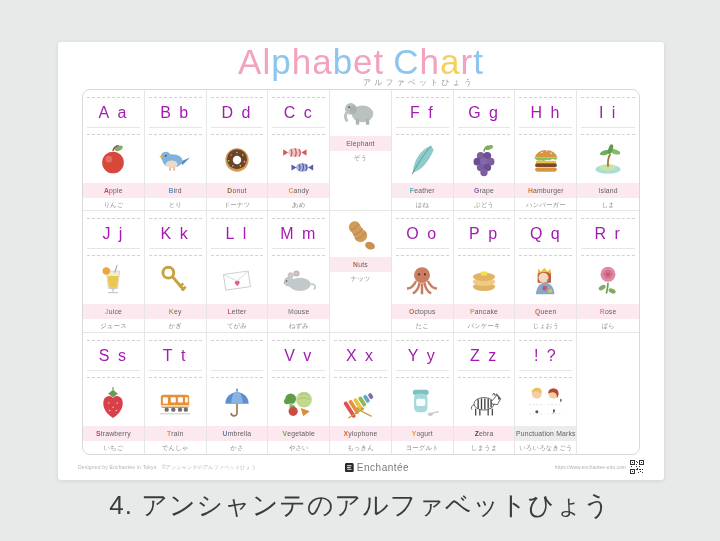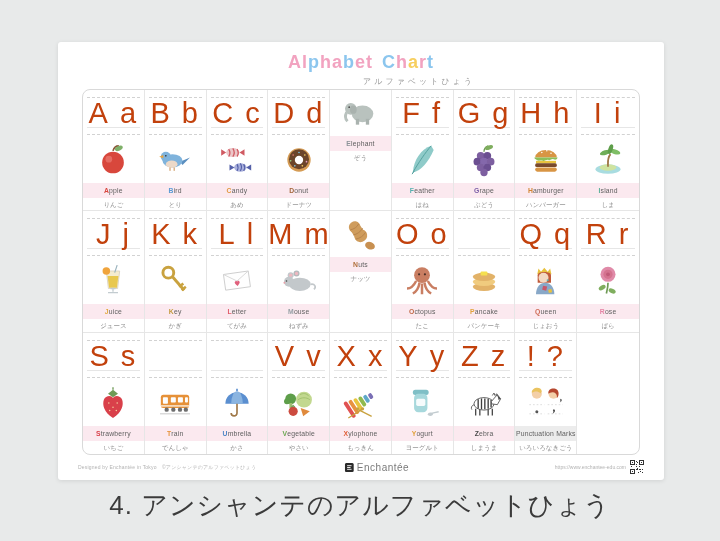--- a/index.html
+++ b/index.html
@@ -8,21 +8,21 @@
     background:#e8eaea;
     font-family:"Liberation Sans","DejaVu Sans",sans-serif;
   }
   .card{
     position:absolute;left:58px;top:42px;width:606px;height:438px;
     background:#ffffff;border-radius:3px;
     box-shadow:0 1px 4px rgba(0,0,0,.10);
   }
   
   .title-wrap{position:absolute;top:5px;left:0;width:100%;text-align:center;}
-  .title{display:inline-block;font-size:18px;letter-spacing:1px;font-weight:700;line-height:30px;}
+  .title{display:inline-block;font-size:35px;letter-spacing:1px;font-weight:400;line-height:30px;}
   .title span{display:inline-block;}
   .title .sp{width:9px;}
   .subtitle{
     display:block;font-size:8px;letter-spacing:3px;color:#9a9a9a;
     transform:translateX(58px);margin-top:-1px;
   }
   
   .grid{
     position:absolute;left:24px;top:47px;width:558px;height:366px;
     display:grid;grid-template-columns:repeat(9,1fr);grid-template-rows:repeat(3,1fr);
@@ -36,21 +36,21 @@
   }
   .cell:nth-child(9n){border-right:none;}
   .cell:nth-child(n+19){border-bottom:none;}
   .letters{position:relative;height:47px;flex:none;}
   .gl{position:absolute;left:4px;right:4px;height:0;}
   .gl-top{top:7px;border-top:1px dashed #d2d2d2;}
   .gl-base{top:37px;border-top:1px solid #e6e6e6;}
   .gl-desc{top:44px;border-top:1px dashed #d2d2d2;}
   .lt{
     position:absolute;left:0;right:0;top:0;height:42px;line-height:46px;
-    text-align:center;font-size:29px;color:#c2410c;letter-spacing:2px;
+    text-align:center;font-size:16px;color:#a21caf;letter-spacing:2px;
   }
   .icon-area{height:46px;flex:none;display:flex;align-items:center;justify-content:center;}
   .band{
     height:15px;flex:none;text-align:center;font-size:6.8px;line-height:15px;
     color:#5f5f5f;white-space:nowrap;letter-spacing:.2px;
   }
   .band .fl{font-weight:bold;}
   .kana{
     height:14px;flex:none;text-align:center;font-size:6.5px;line-height:13px;color:#8c8c8c;
     white-space:nowrap;
@@ -121,62 +121,62 @@
           </svg>
         </div>
         <div class="band" style="background: rgb(251, 233, 239);"><span class="fl" style="color: rgb(91, 155, 213);">B</span><span>ird</span></div>
         <div class="kana">とり</div>
       </div>
       <div class="cell">
         <div class="letters">
           <div class="gl gl-top"></div>
           <div class="gl gl-base"></div>
           <div class="gl gl-desc"></div>
-          <div class="lt">C&nbsp;c</div>
-        </div>
-        <div class="icon-area">
-          <svg width="40" height="40" viewBox="0 0 48 48">
-            <ellipse cx="19" cy="15" rx="8" ry="5.5" fill="#ecc7c9"></ellipse>
-            <path d="M14 11c2 3 2 6 0 9M19 10c2 3 2 7 0 10M24 11c2 3 2 6 0 9" stroke="#d05a62" stroke-width="1.5" fill="none"></path>
-            <path d="M11 15l-6-4v8z" fill="#d05a62"></path>
-            <path d="M27 15l6-4v8z" fill="#d05a62"></path>
-            <ellipse cx="28" cy="33" rx="7.5" ry="5" fill="#a9b0dc"></ellipse>
-            <path d="M24 29c1.6 2.6 1.6 5.4 0 8M28 28c1.6 2.6 1.6 6.4 0 9M32 29c1.6 2.6 1.6 5.4 0 8" stroke="#5560a8" stroke-width="1.4" fill="none"></path>
-            <path d="M21 33l-6-3.5v7z" fill="#5560a8"></path>
-            <path d="M35 33l6-3.5v7z" fill="#5560a8"></path>
-          </svg>
-        </div>
-        <div class="band" style="background: rgb(251, 233, 239);"><span class="fl" style="color: rgb(226, 151, 63);">C</span><span>andy</span></div>
-        <div class="kana">あめ</div>
-      </div>
-      <div class="cell">
-        <div class="letters">
-          <div class="gl gl-top"></div>
-          <div class="gl gl-base"></div>
-          <div class="gl gl-desc"></div>
           <div class="lt">D&nbsp;d</div>
         </div>
         <div class="icon-area">
           <svg width="40" height="40" viewBox="0 0 48 48">
             <circle cx="24" cy="24" r="14" fill="#d59c55"></circle>
             <circle cx="24" cy="23" r="12" fill="#6b452a"></circle>
             <circle cx="24" cy="24" r="5" fill="#fff"></circle>
             <circle cx="17" cy="18" r="1" fill="#e87a7a"></circle>
             <circle cx="24" cy="15" r="1" fill="#7ac8e8"></circle>
             <circle cx="31" cy="18" r="1" fill="#f5d05e"></circle>
             <circle cx="14" cy="25" r="1" fill="#9fd48a"></circle>
             <circle cx="33" cy="26" r="1" fill="#e8a0c8"></circle>
             <circle cx="28" cy="31" r="1" fill="#f5d05e"></circle>
             <circle cx="19" cy="31" r="1" fill="#7ac8e8"></circle>
           </svg>
         </div>
         <div class="band" style="background: rgb(251, 233, 239);"><span class="fl" style="color: rgb(164, 101, 58);">D</span><span>onut</span></div>
         <div class="kana">ドーナツ</div>
       </div>
       <div class="cell">
+        <div class="letters">
+          <div class="gl gl-top"></div>
+          <div class="gl gl-base"></div>
+          <div class="gl gl-desc"></div>
+          <div class="lt">C&nbsp;c</div>
+        </div>
+        <div class="icon-area">
+          <svg width="40" height="40" viewBox="0 0 48 48">
+            <ellipse cx="19" cy="15" rx="8" ry="5.5" fill="#ecc7c9"></ellipse>
+            <path d="M14 11c2 3 2 6 0 9M19 10c2 3 2 7 0 10M24 11c2 3 2 6 0 9" stroke="#d05a62" stroke-width="1.5" fill="none"></path>
+            <path d="M11 15l-6-4v8z" fill="#d05a62"></path>
+            <path d="M27 15l6-4v8z" fill="#d05a62"></path>
+            <ellipse cx="28" cy="33" rx="7.5" ry="5" fill="#a9b0dc"></ellipse>
+            <path d="M24 29c1.6 2.6 1.6 5.4 0 8M28 28c1.6 2.6 1.6 6.4 0 9M32 29c1.6 2.6 1.6 5.4 0 8" stroke="#5560a8" stroke-width="1.4" fill="none"></path>
+            <path d="M21 33l-6-3.5v7z" fill="#5560a8"></path>
+            <path d="M35 33l6-3.5v7z" fill="#5560a8"></path>
+          </svg>
+        </div>
+        <div class="band" style="background: rgb(251, 233, 239);"><span class="fl" style="color: rgb(226, 151, 63);">C</span><span>andy</span></div>
+        <div class="kana">あめ</div>
+      </div>
+      <div class="cell">
         <div class="icon-area">
           <svg width="40" height="40" viewBox="0 0 48 48">
             <ellipse cx="27" cy="25" rx="13" ry="10" fill="#b9c2be"></ellipse>
             <rect x="19" y="31" width="4" height="7" fill="#aab3af"></rect>
             <rect x="31" y="31" width="4" height="7" fill="#aab3af"></rect>
             <circle cx="13" cy="19" r="7" fill="#b9c2be"></circle>
             <path d="M8 23c-2 4-2 8 1 11" stroke="#b9c2be" stroke-width="3.5" fill="none"></path>
             <ellipse cx="16" cy="20" rx="4" ry="5" fill="#a9b2ae"></ellipse>
             <circle cx="11" cy="17" r="1" fill="#444"></circle>
           </svg>
@@ -376,20 +376,21 @@
           </svg>
         </div>
         <div class="band" style="background: rgb(251, 233, 239);"><span class="fl" style="color: rgb(194, 106, 74);">O</span><span>ctopus</span></div>
         <div class="kana">たこ</div>
       </div>
       <div class="cell">
         <div class="letters">
           <div class="gl gl-top"></div>
           <div class="gl gl-base"></div>
           <div class="gl gl-desc"></div>
+          <div class="lt">P&nbsp;p</div>
         </div>
         <div class="icon-area">
           <svg width="40" height="40" viewBox="0 0 48 48">
             <ellipse cx="24" cy="31" rx="13.5" ry="5" fill="#e2b268"></ellipse>
             <ellipse cx="24" cy="25" rx="13.5" ry="5" fill="#f0cb7e"></ellipse>
             <ellipse cx="24" cy="19" rx="13.5" ry="5" fill="#e2b268"></ellipse>
             <rect x="20" y="12.5" width="8" height="5" rx="1" fill="#f5e04f"></rect>
           </svg>
         </div>
         <div class="band" style="background: rgb(251, 233, 239);"><span class="fl" style="color: rgb(226, 162, 60);">P</span><span>ancake</span></div>
@@ -456,20 +457,21 @@
           </svg>
         </div>
         <div class="band" style="background: rgb(251, 233, 239);"><span class="fl" style="color: rgb(217, 64, 74);">S</span><span>trawberry</span></div>
         <div class="kana">いちご</div>
       </div>
       <div class="cell">
         <div class="letters">
           <div class="gl gl-top"></div>
           <div class="gl gl-base"></div>
           <div class="gl gl-desc"></div>
+          <div class="lt">T&nbsp;t</div>
         </div>
         <div class="icon-area">
           <svg width="40" height="40" viewBox="0 0 48 48">
             <rect x="7" y="14" width="34" height="16" rx="3" fill="#e69138"></rect>
             <rect x="9.5" y="17" width="6" height="8" rx="1" fill="#fdfdfd"></rect>
             <rect x="19" y="17" width="6" height="6.5" rx="1" fill="#fdfdfd"></rect>
             <rect x="27.5" y="17" width="6" height="6.5" rx="1" fill="#fdfdfd"></rect>
             <rect x="36" y="17" width="3.5" height="6.5" rx="1" fill="#fdfdfd"></rect>
             <rect x="7" y="26.5" width="34" height="2" fill="#fff" opacity=".7"></rect>
             <circle cx="14" cy="32" r="2.6" fill="#6e6e6e"></circle>

